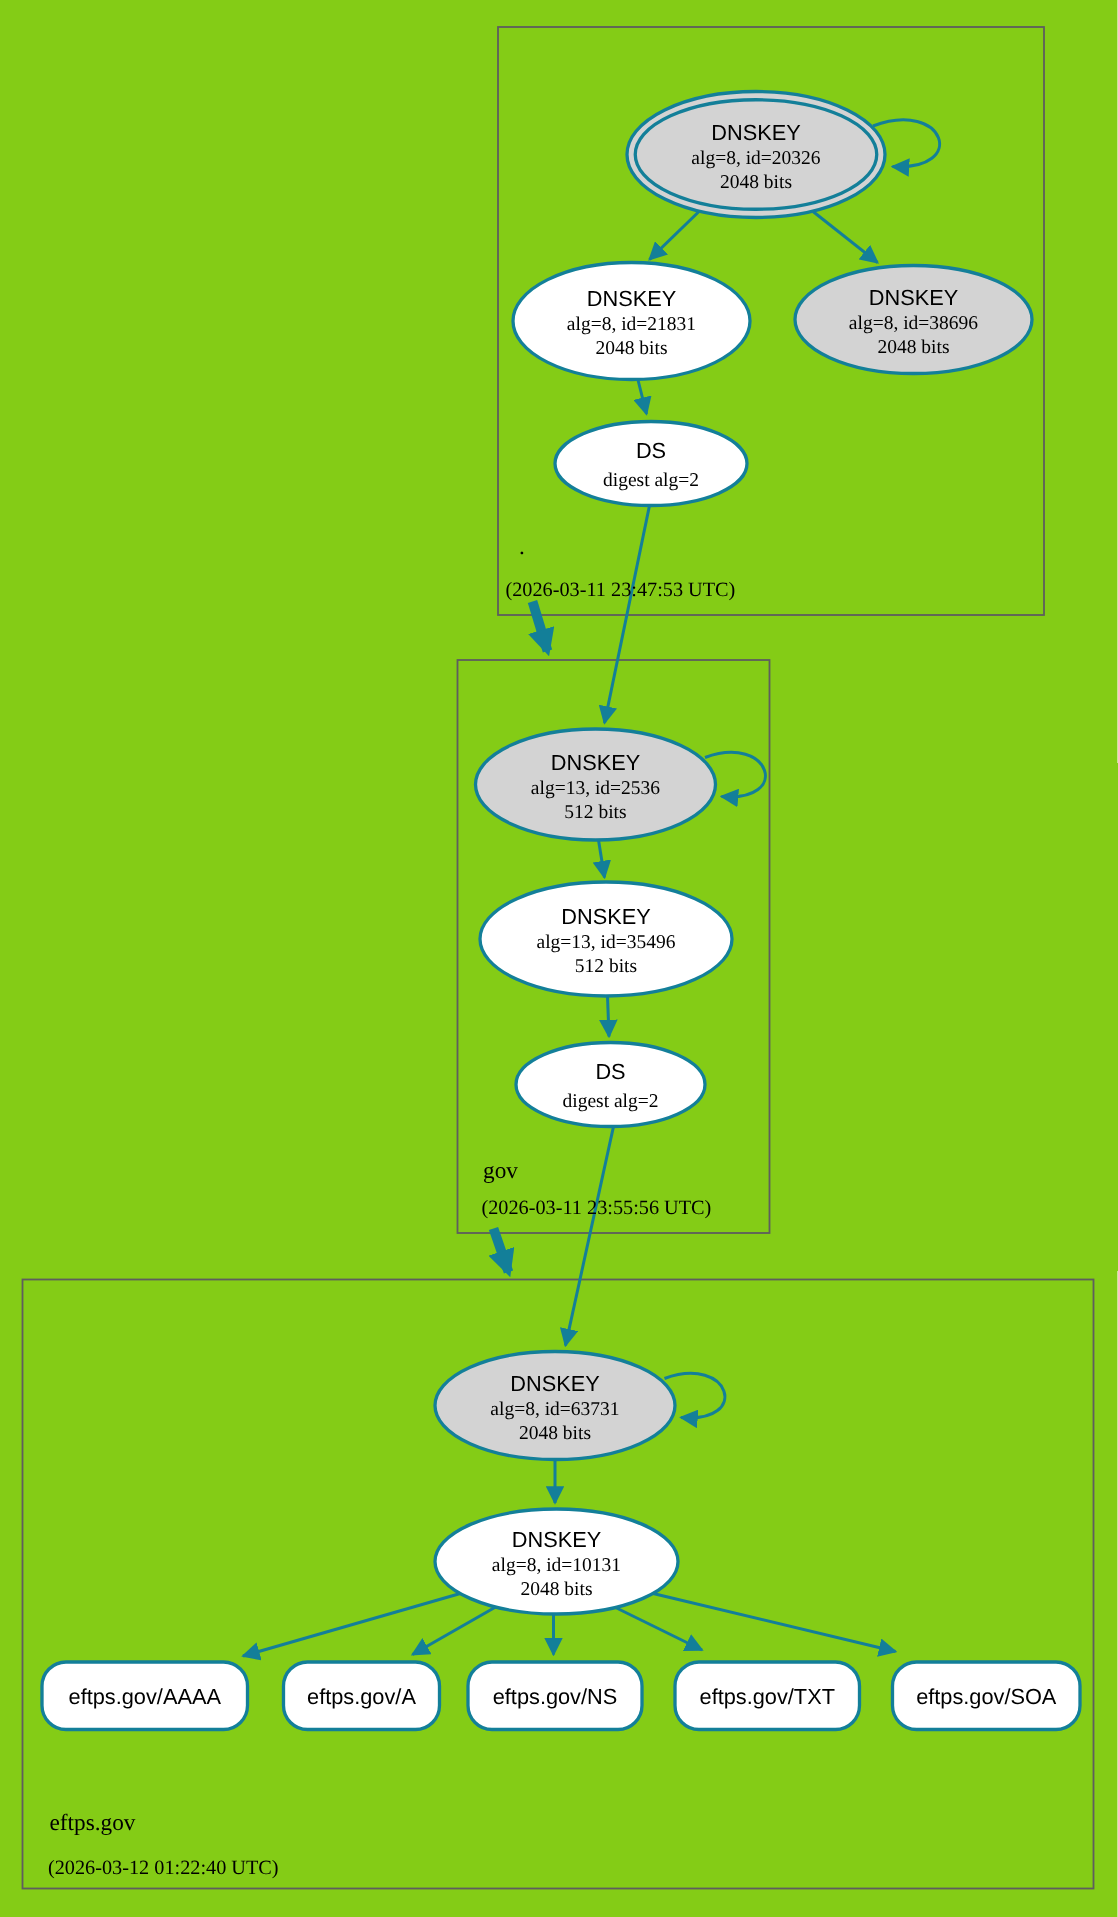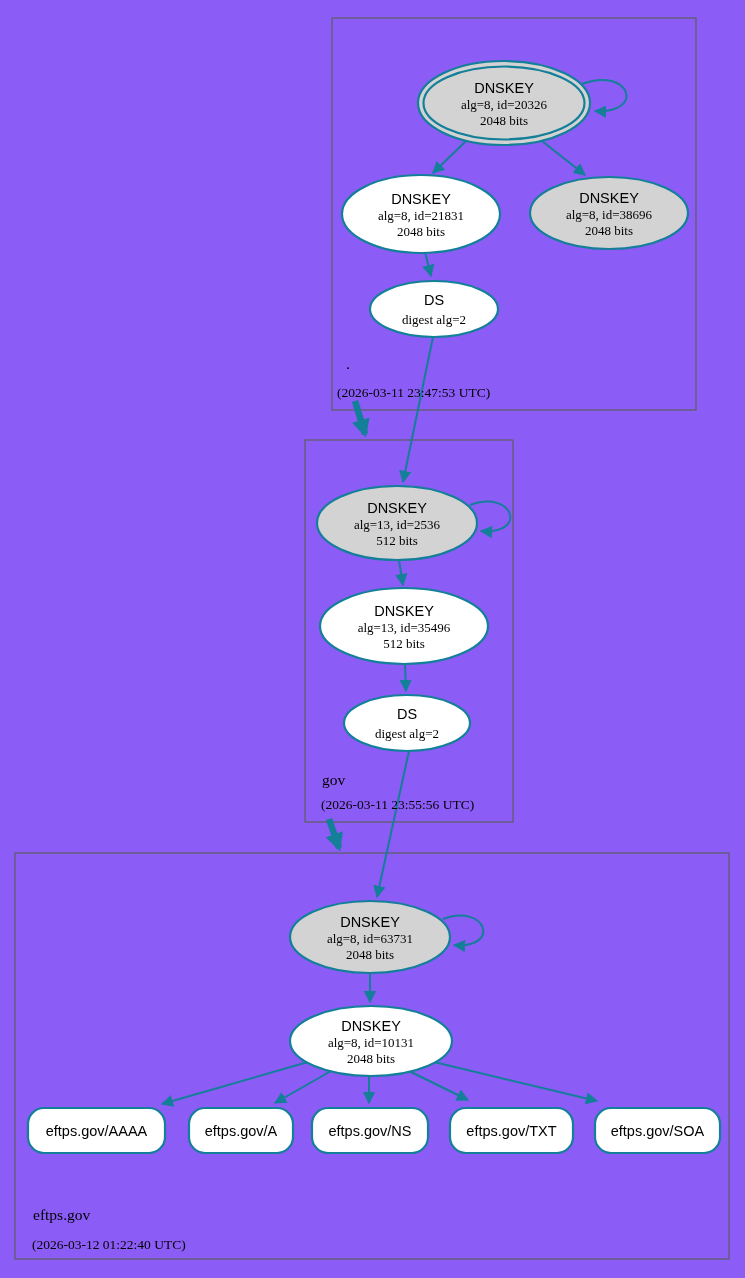--- a/index.html
+++ b/index.html
@@ -1,20 +1,20 @@
 <!DOCTYPE html>
 <html><head>
 <meta charset="utf-8">
 <style>
   html, body { margin: 0; padding: 0; background: #ffffff; }
   #canvas {
     position: relative;
     width: 745px;
     height: 1278px;
-    background: #8b5cf6;
+    background: #84cc16;
     font-family: "Liberation Sans", sans-serif;
   }
   svg { position: absolute; left: 0; top: 0; }
   .zone-rect   { fill: none; stroke: #5e5e5e; stroke-width: 1.2px; }
   .edge        { fill: none; stroke: #137f99; stroke-width: 2px; }
   .edge-thick  { fill: none; stroke: #137f99; stroke-width: 6.5px; }
   .node-ellipse { stroke: #137f99; stroke-width: 2.2px; }
   .fill-sep    { fill: #d3d3d3; }
   .fill-plain  { fill: #ffffff; }
   .fill-none   { fill: none; }

